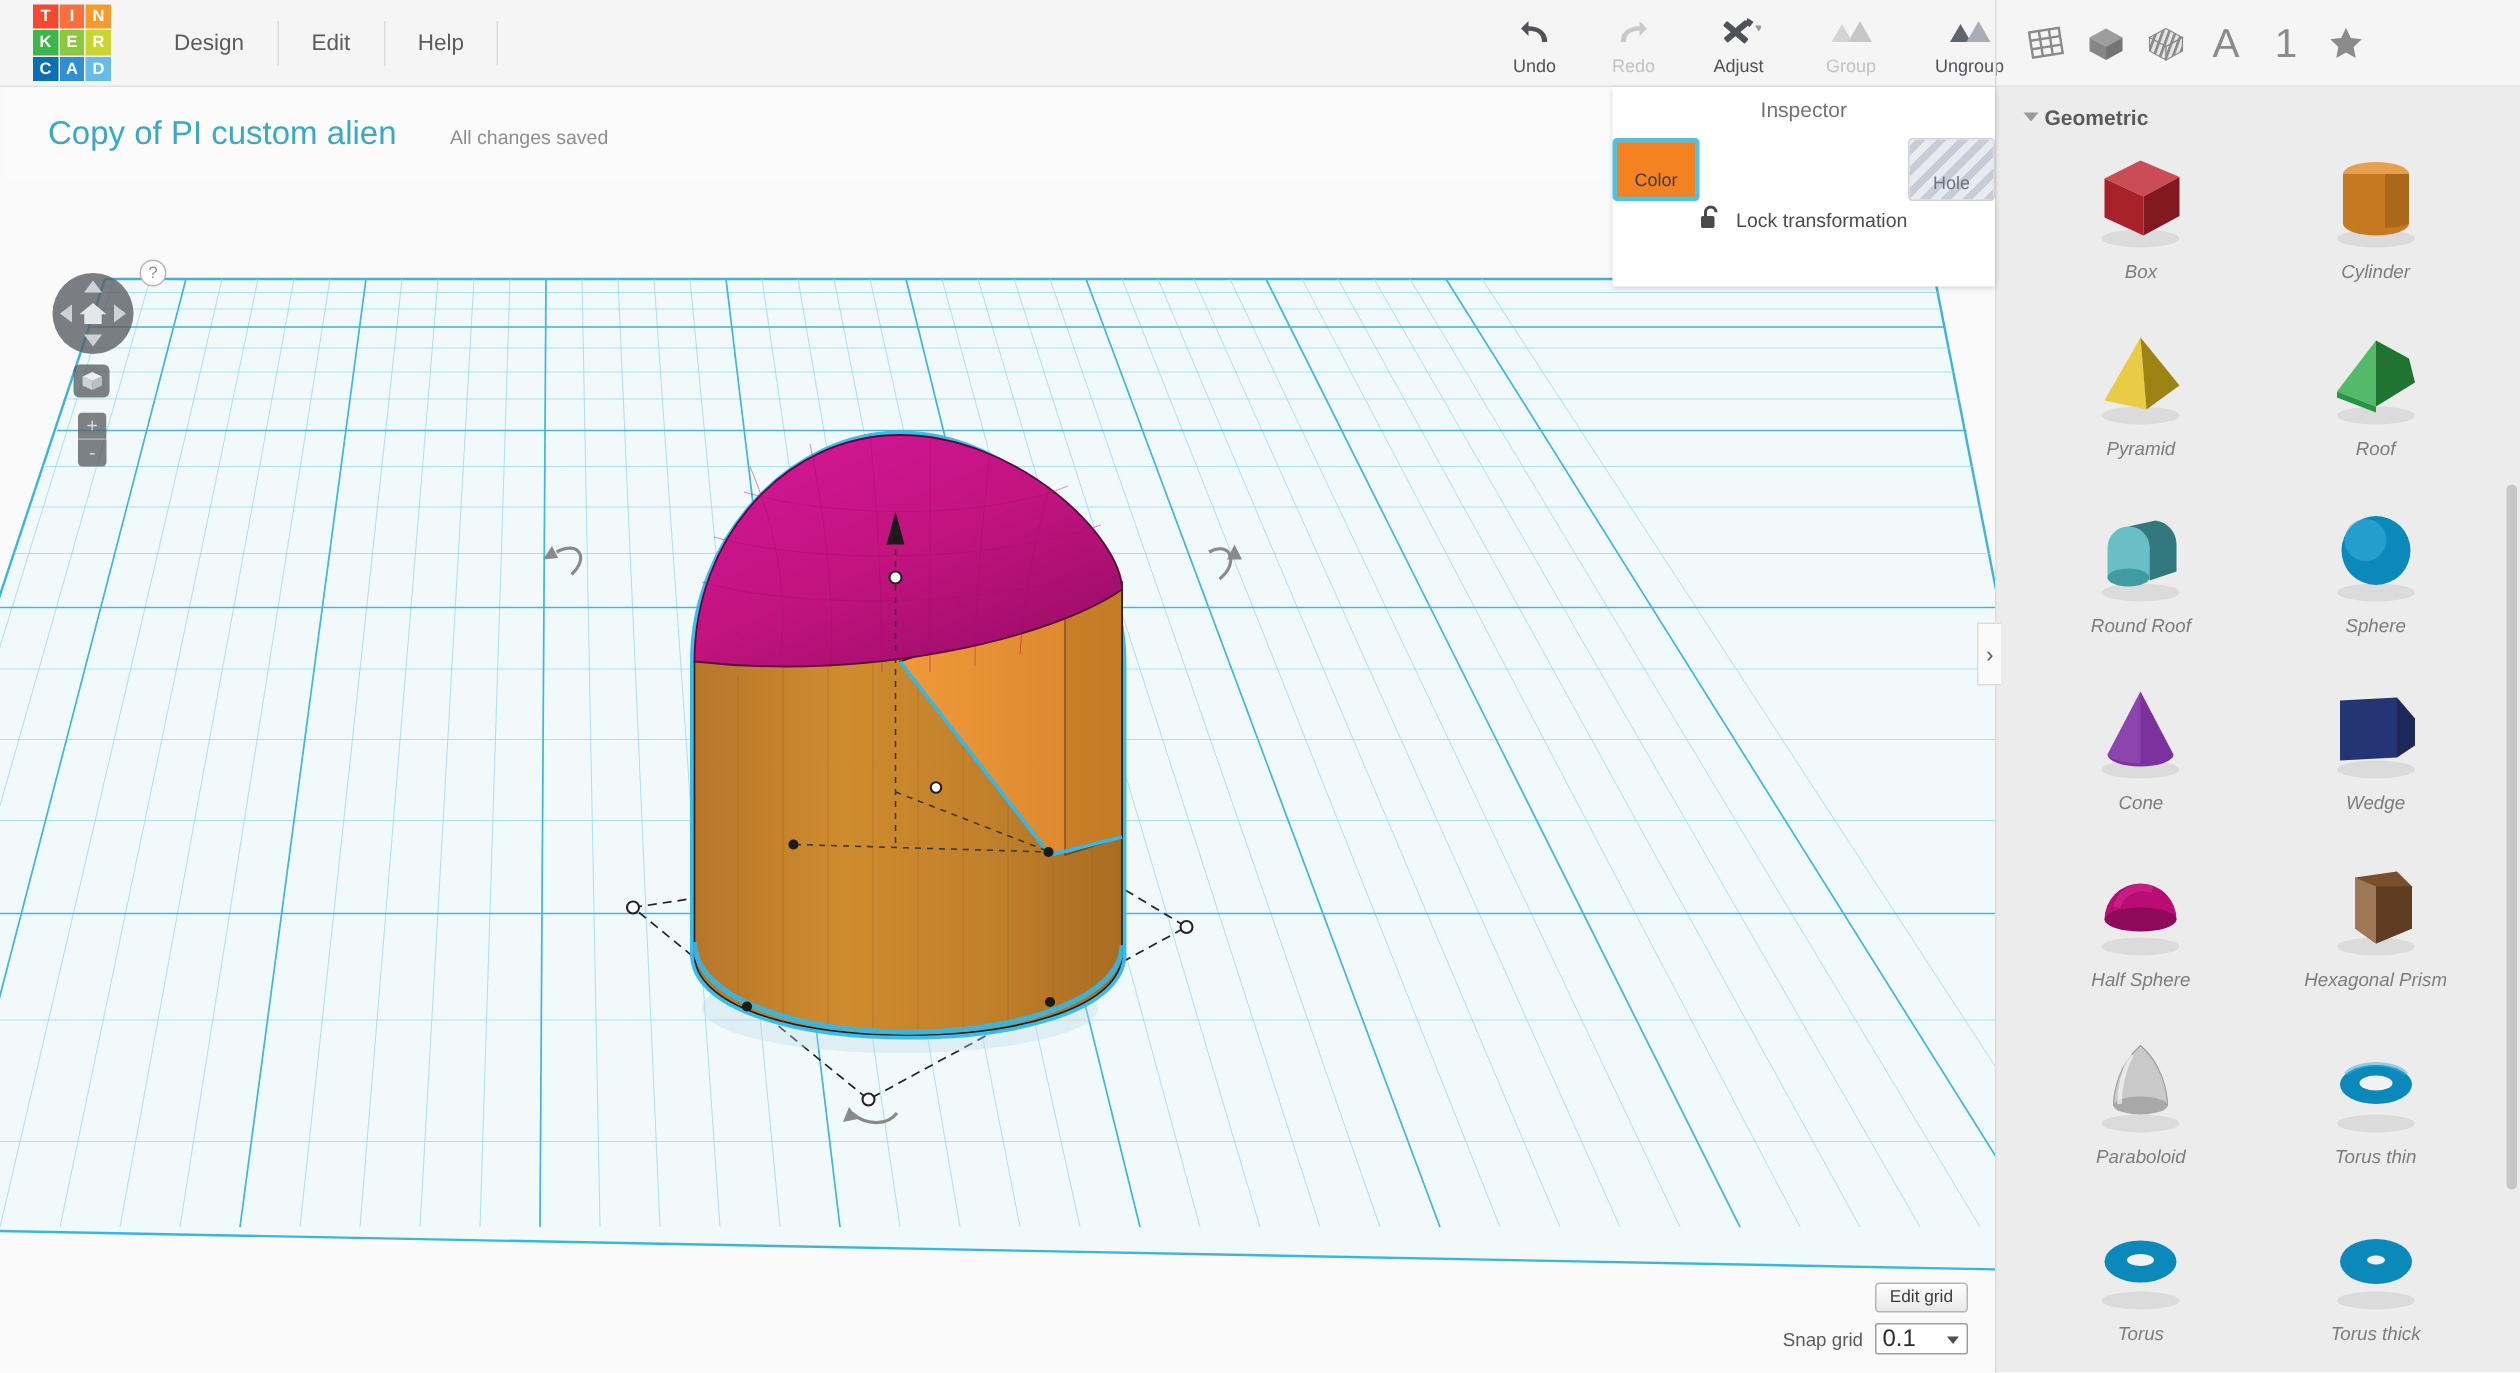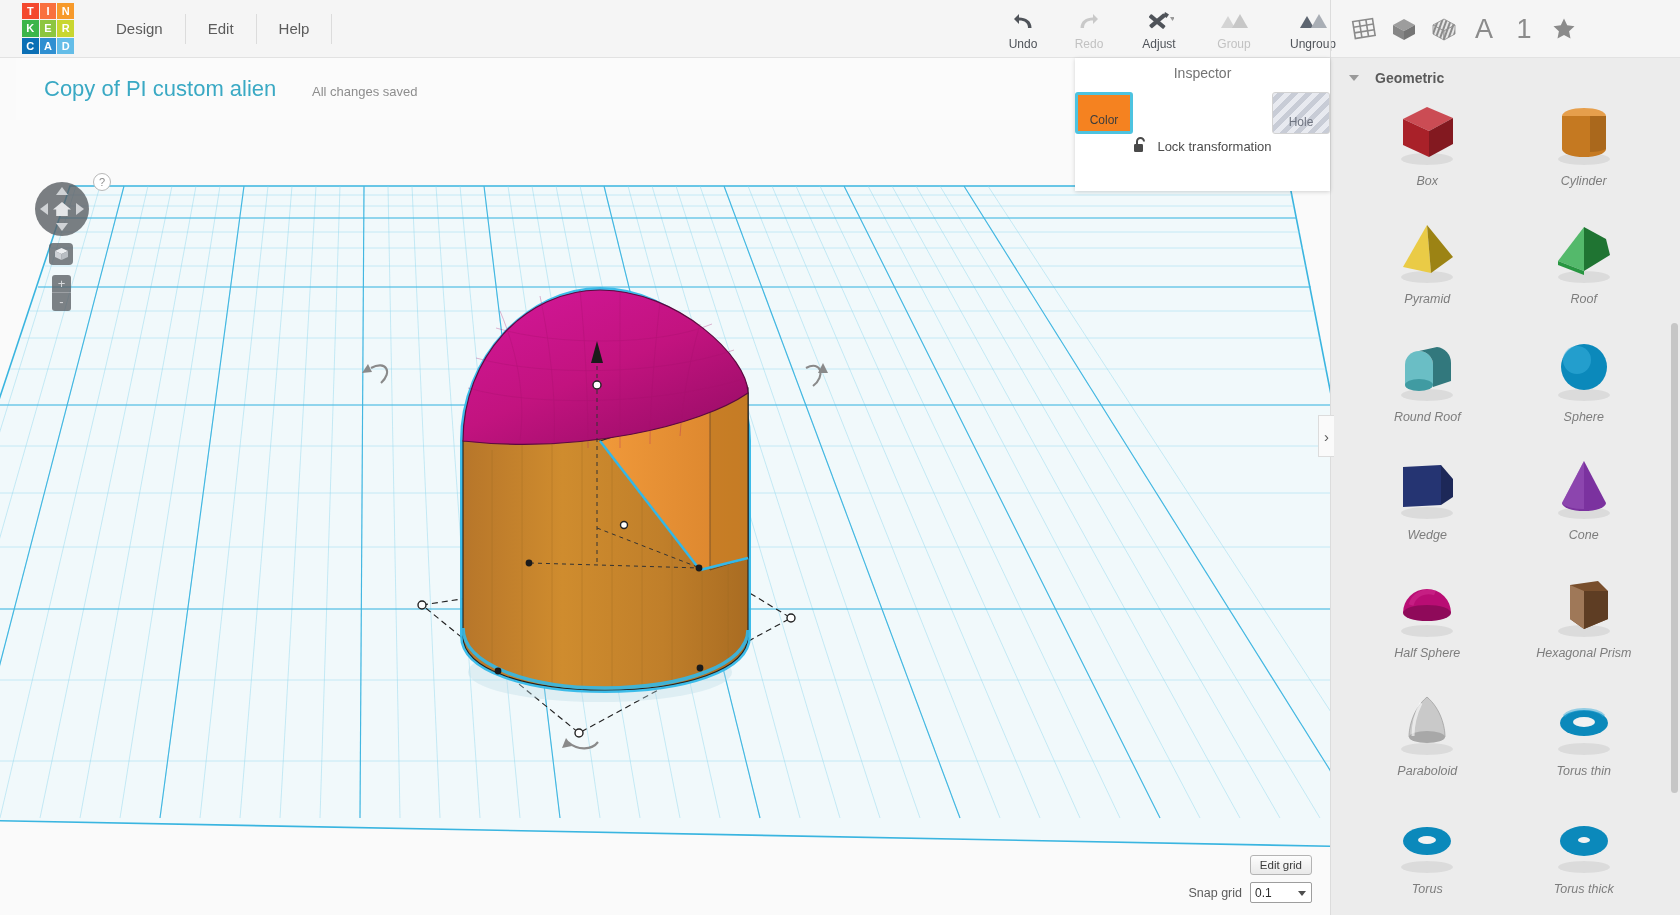--- a/index.html
+++ b/index.html
@@ -64,21 +64,21 @@
   .rt-letter { font-size: 27px; color: #8b8b8b; font-family: "Liberation Sans", sans-serif; }
 
   
   .canvas {
     position: absolute; left: 0; top: 58px;
     width: 1330px; height: 857px;
     overflow: hidden;
     background: linear-gradient(#fdfdfd, #f7f7f7);
   }
   .docheader {
-    position: absolute; left: 16px; top: 0;
+    position: absolute; left: 4px; top: 0;
     width: 1330px; height: 62px;
     background: #fbfbfb;
     z-index: 6;
     text-align: right;
   }
   .doctitle {
     position: absolute; left: 28px; top: 18px;
     font-size: 22px; color: #3aa9c4; cursor: pointer;
   }
   .docstatus {
@@ -164,21 +164,21 @@
 
   
   .shapes {
     position: absolute; left: 1330px; top: 58px;
     width: 350px; height: 857px;
     background: #ececec;
     border-left: 1px solid #dcdcdc;
     overflow: hidden;
   }
   .shapes-head {
-    display: flex; align-items: center; gap: 16px;
+    display: flex; align-items: center; gap: 4px;
     padding: 12px 0 8px 18px;
   }
   .caret-dn { width:0;height:0;border-left:5px solid transparent;border-right:5px solid transparent;border-top:6px solid #9a9a9a; }
   .shapes-head .stitle { font-size: 14px; color: #5a5a5a; font-weight: bold; }
   .grid {
     display: grid; grid-template-columns: 1fr 1fr;
     row-gap: 6px; padding: 0 18px;
   }
   .shape-cell {
     height: 112px; display: flex; flex-direction: column;
@@ -209,21 +209,21 @@
     background: linear-gradient(#fdfdfd,#e9e9e9);
     border: 1px solid #b4b4b4; border-radius: 3px;
     z-index: 9; cursor: pointer;
   }
   .snapwrap {
     position: absolute; right: 18px; bottom: 12px;
     display: flex; align-items: center; gap: 8px; z-index: 9;
   }
   .snaplabel { font-size: 12.5px; color: #5c5c5c; }
   .snapsel {
-    width: 62px; height: 21px; font-size: 12px; color: #2b2b2b;
+    width: 62px; height: 21px; font-size: 16px; color: #2b2b2b;
     background: #fff; border: 1px solid #9e9e9e; border-radius: 2px;
     padding: 0 4px; position: relative; display: flex; align-items: center;
     cursor: pointer;
   }
   .snapsel .sarrow {
     position: absolute; right: 5px; top: 8px;
     width:0;height:0;border-left:4px solid transparent;border-right:4px solid transparent;border-top:5px solid #4f4f4f;
   }
 </style>
 </head>
@@ -670,35 +670,35 @@
               <circle cx="38" cy="32" r="23" fill="#0b89bb"></circle>
       <circle cx="31" cy="25" r="14" fill="#39aedc" opacity="0.55"></circle>
             </svg>
           </div>
           <div class="shape-label">Sphere</div>
         </div>
         <div class="shape-cell">
           <div class="shape-thumb">
             <svg width="76" height="68" viewBox="0 0 76 68">
               <ellipse cx="38" cy="60" rx="26" ry="6" fill="#000" opacity="0.07"></ellipse>
+              <path d="M38 8 L16 50 A22 8 0 0 0 60 50 Z" fill="#7b329f"></path>
+      <path d="M38 8 L16 50 A22 8 0 0 0 38 56 Z" fill="#a15dc2" opacity="0.45"></path>
+            </svg>
+          </div>
+          <div class="shape-label">Cone</div>
+        </div>
+        <div class="shape-cell">
+          <div class="shape-thumb">
+            <svg width="76" height="68" viewBox="0 0 76 68">
+              <ellipse cx="38" cy="60" rx="26" ry="6" fill="#000" opacity="0.07"></ellipse>
               <path d="M14 14 L52 12 L52 52 L14 54 Z" fill="#253472"></path>
       <path d="M52 12 L64 26 L64 44 L52 52 Z" fill="#1d2858"></path>
             </svg>
           </div>
           <div class="shape-label">Wedge</div>
-        </div>
-        <div class="shape-cell">
-          <div class="shape-thumb">
-            <svg width="76" height="68" viewBox="0 0 76 68">
-              <ellipse cx="38" cy="60" rx="26" ry="6" fill="#000" opacity="0.07"></ellipse>
-              <path d="M38 8 L16 50 A22 8 0 0 0 60 50 Z" fill="#7b329f"></path>
-      <path d="M38 8 L16 50 A22 8 0 0 0 38 56 Z" fill="#a15dc2" opacity="0.45"></path>
-            </svg>
-          </div>
-          <div class="shape-label">Cone</div>
         </div>
         <div class="shape-cell">
           <div class="shape-thumb">
             <svg width="76" height="68" viewBox="0 0 76 68">
               <ellipse cx="38" cy="60" rx="26" ry="6" fill="#000" opacity="0.07"></ellipse>
               <path d="M14 42 A24 24 0 0 1 62 42 Z" fill="#b90d74"></path>
       <ellipse cx="38" cy="42" rx="24" ry="8" fill="#8f0a5a"></ellipse>
       <path d="M22 34 A18 18 0 0 1 46 22" fill="none" stroke="#da3a9a" stroke-width="5" opacity="0.4"></path>
             </svg>
           </div>

